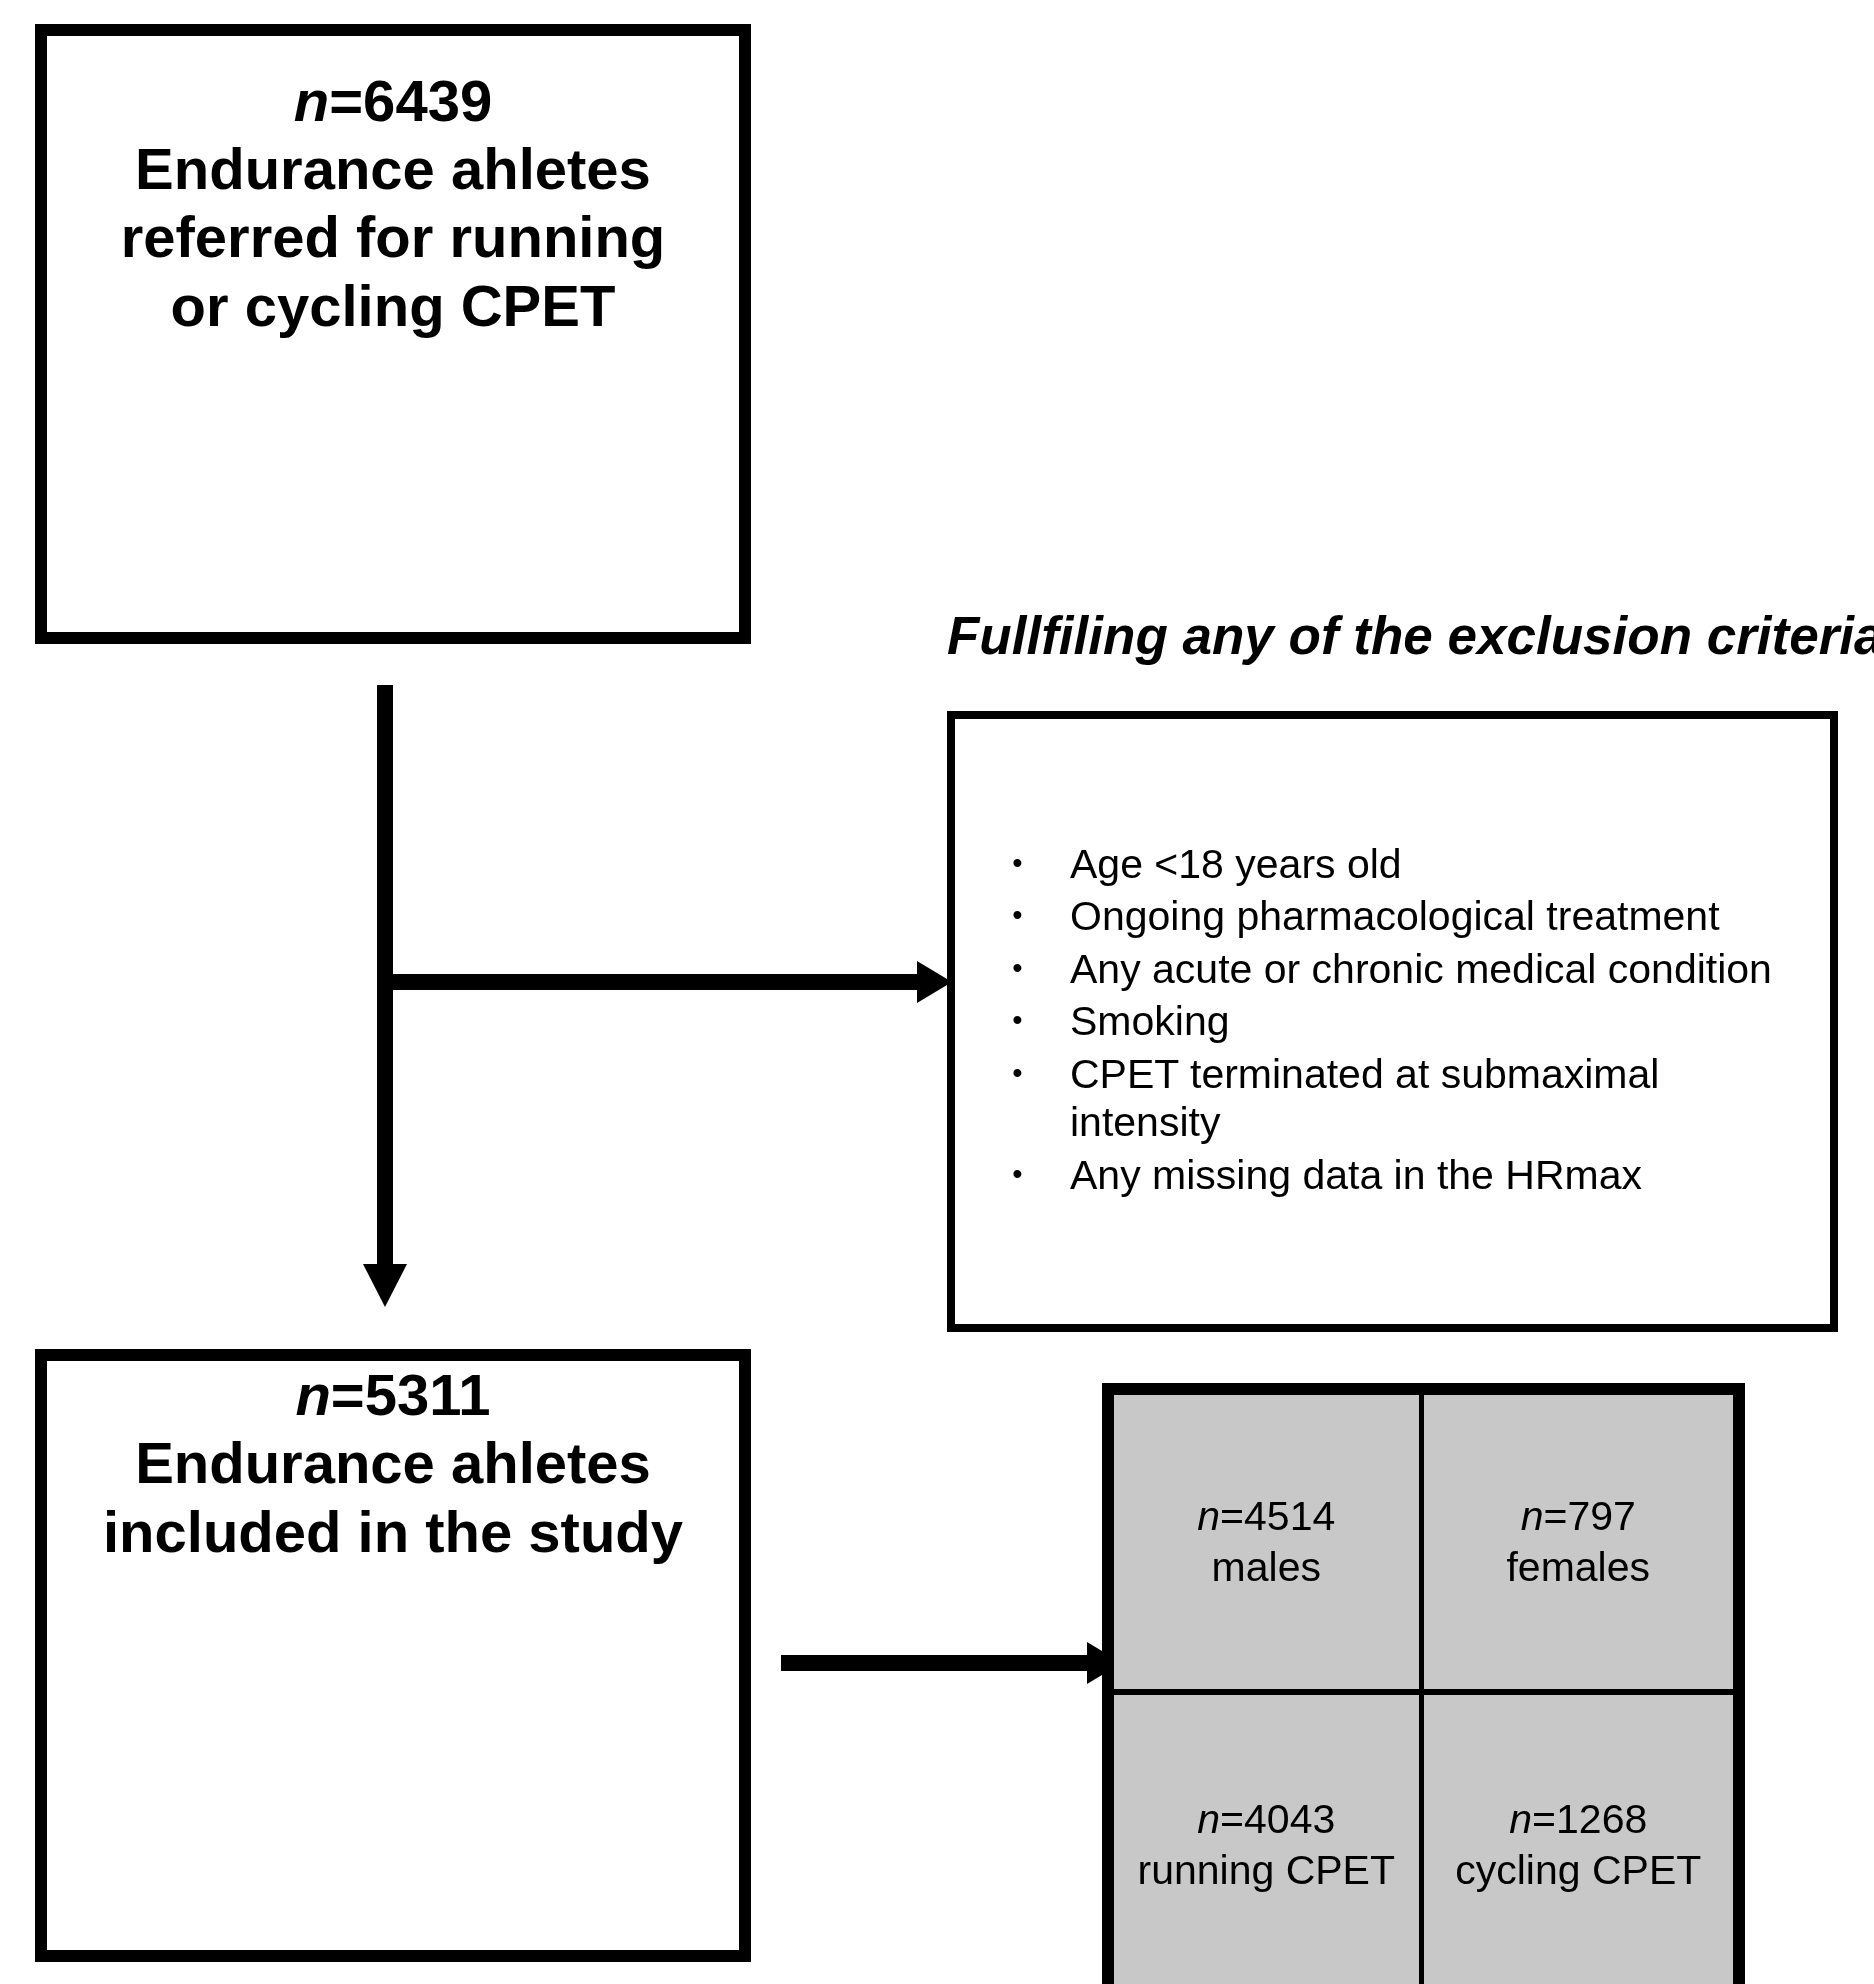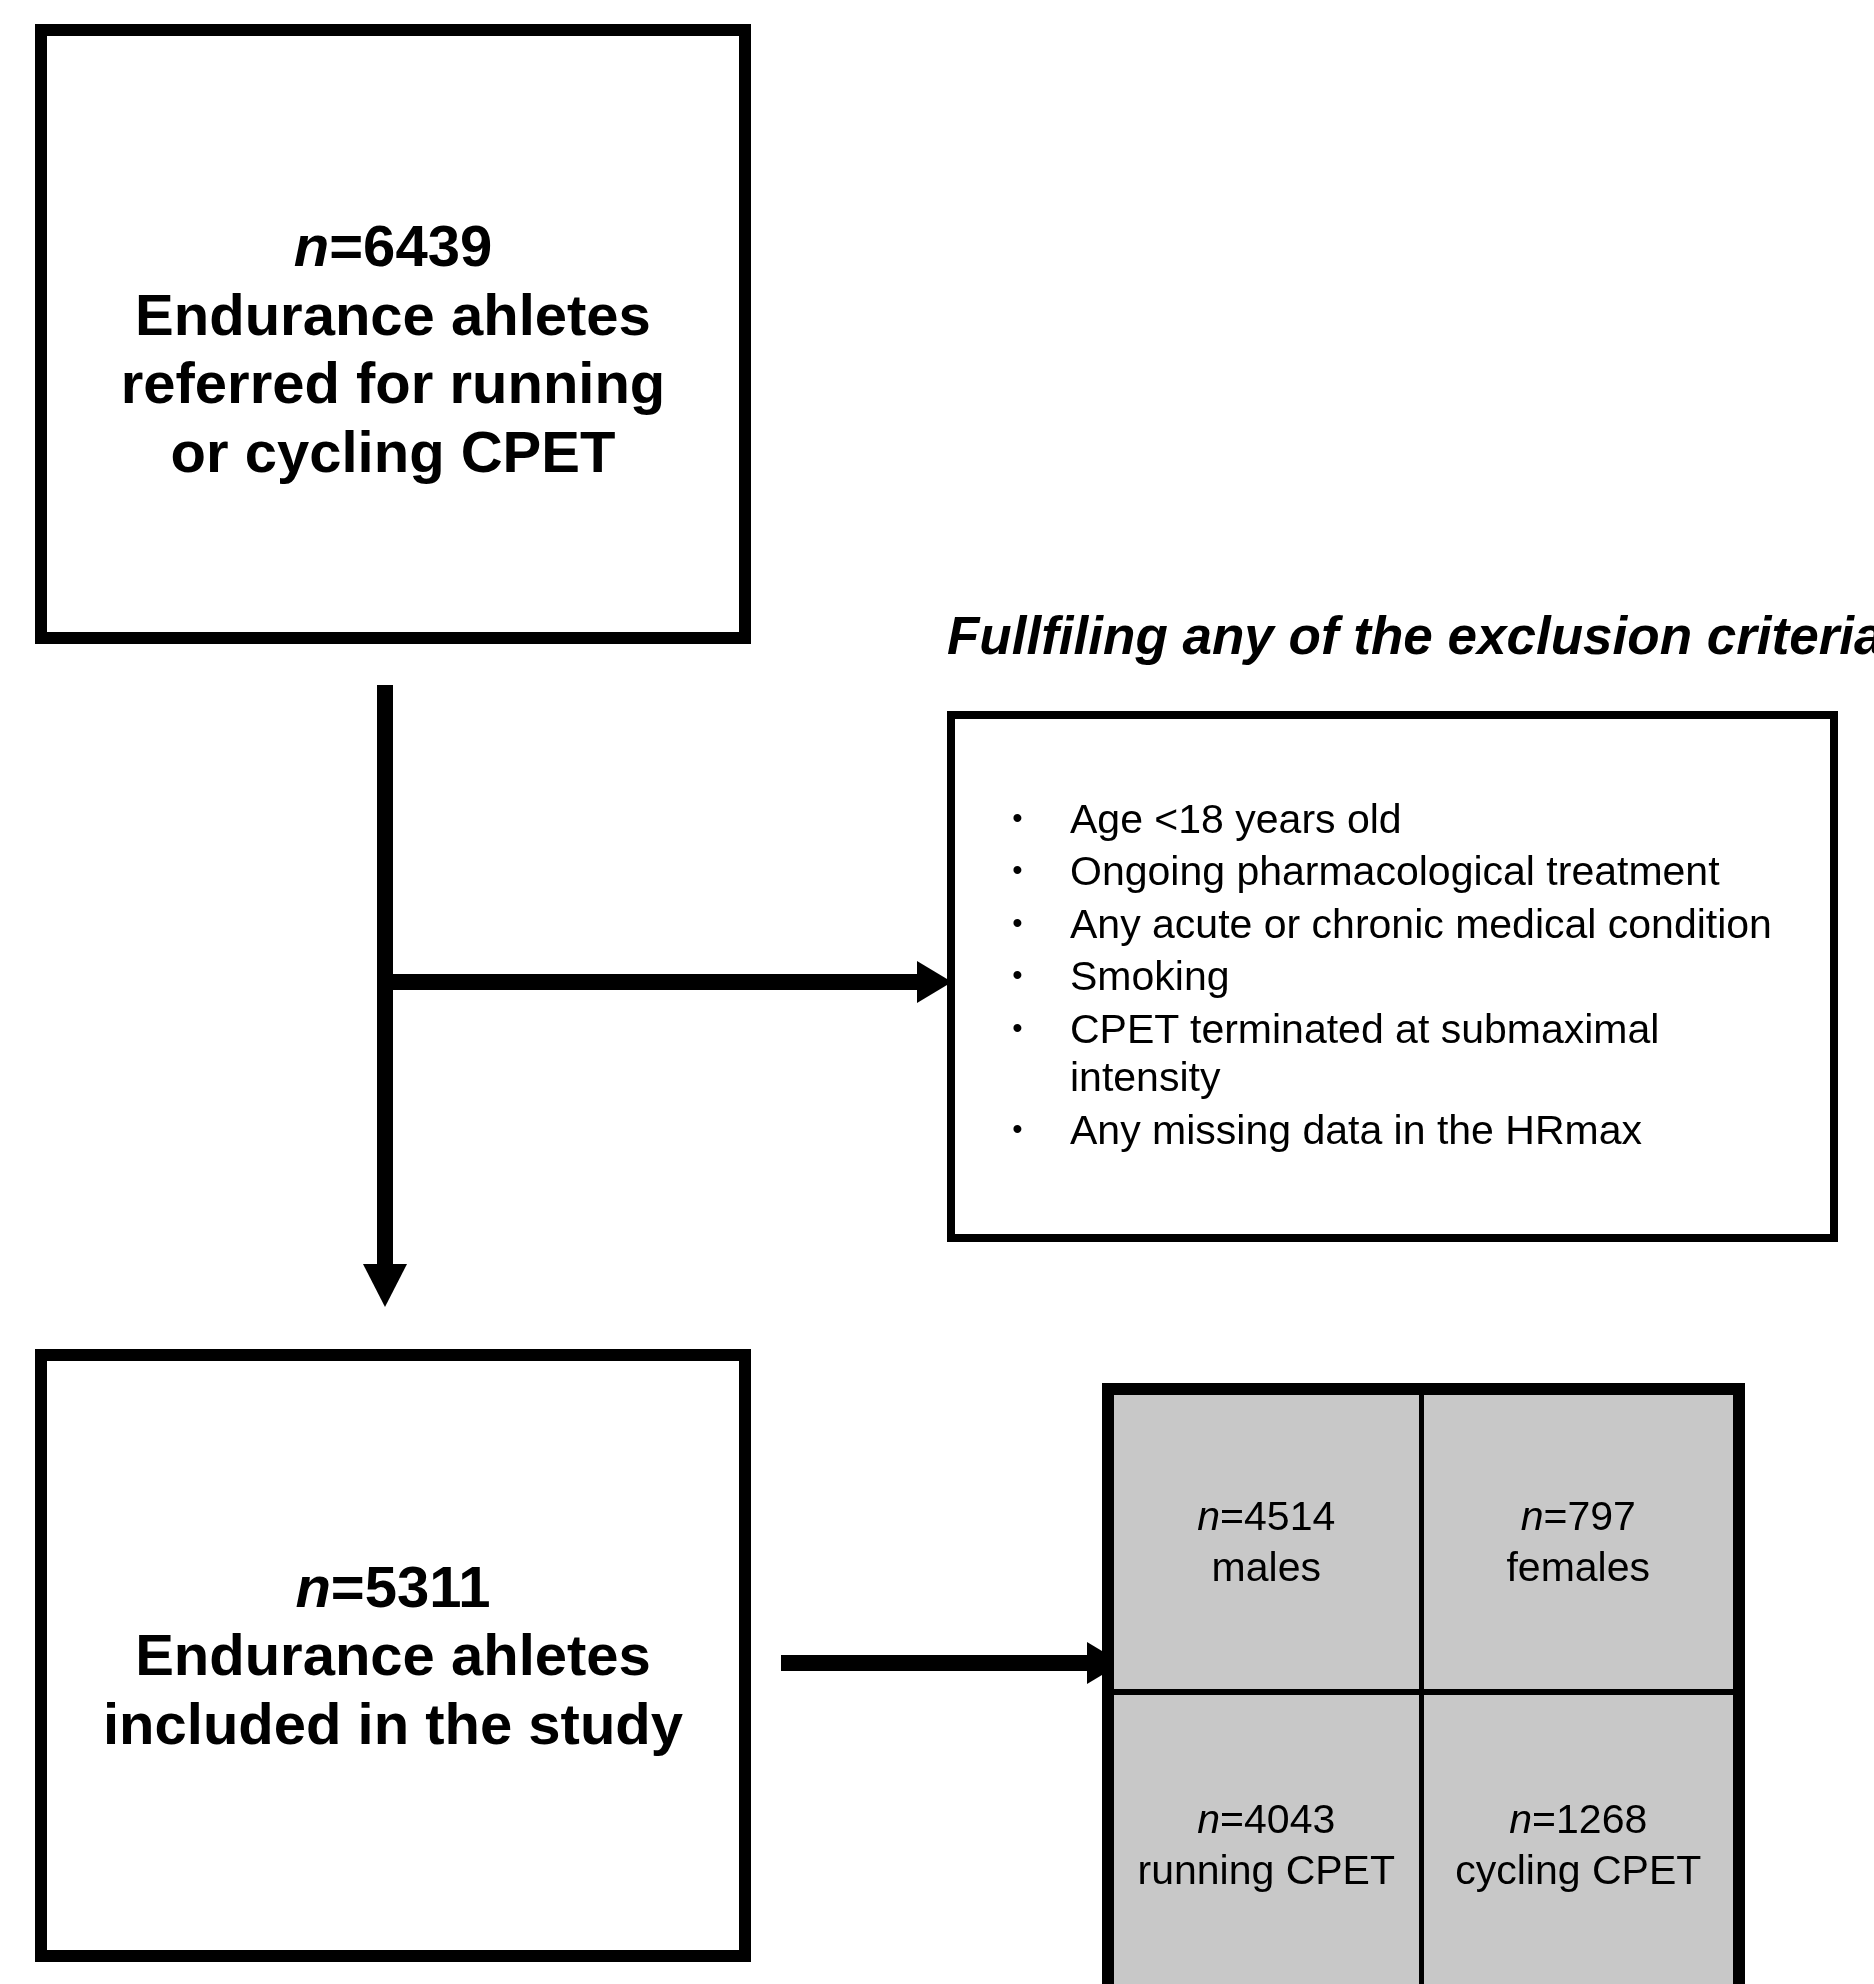--- a/index.html
+++ b/index.html
@@ -18,21 +18,20 @@
     background: #ffffff;
     overflow: hidden;
   }
 
   
   .box {
     position: absolute;
     box-sizing: border-box;
     background: #ffffff;
     display: flex;
-    align-items: center;
     justify-content: center;
     text-align: center;
   }
 
   
   #box-referred {
     left: 35px;
     top: 23.6px;
     width: 716px;
     height: 620px;
@@ -56,21 +55,21 @@
     font-size: 53px;
     font-weight: bold;
     font-style: italic;
     line-height: 1.1;
     white-space: nowrap;
   }
   #box-exclusion {
     left: 947px;
     top: 711px;
     width: 891px;
-    height: 531px;
+    height: 621px;
     border: 8px solid #000000;
     align-items: center;
     justify-content: center;
   }
   #exclusion-list {
     list-style: none;
     margin: 0;
     padding: 0 25px 0 47px;
     width: 100%;
     box-sizing: border-box;

